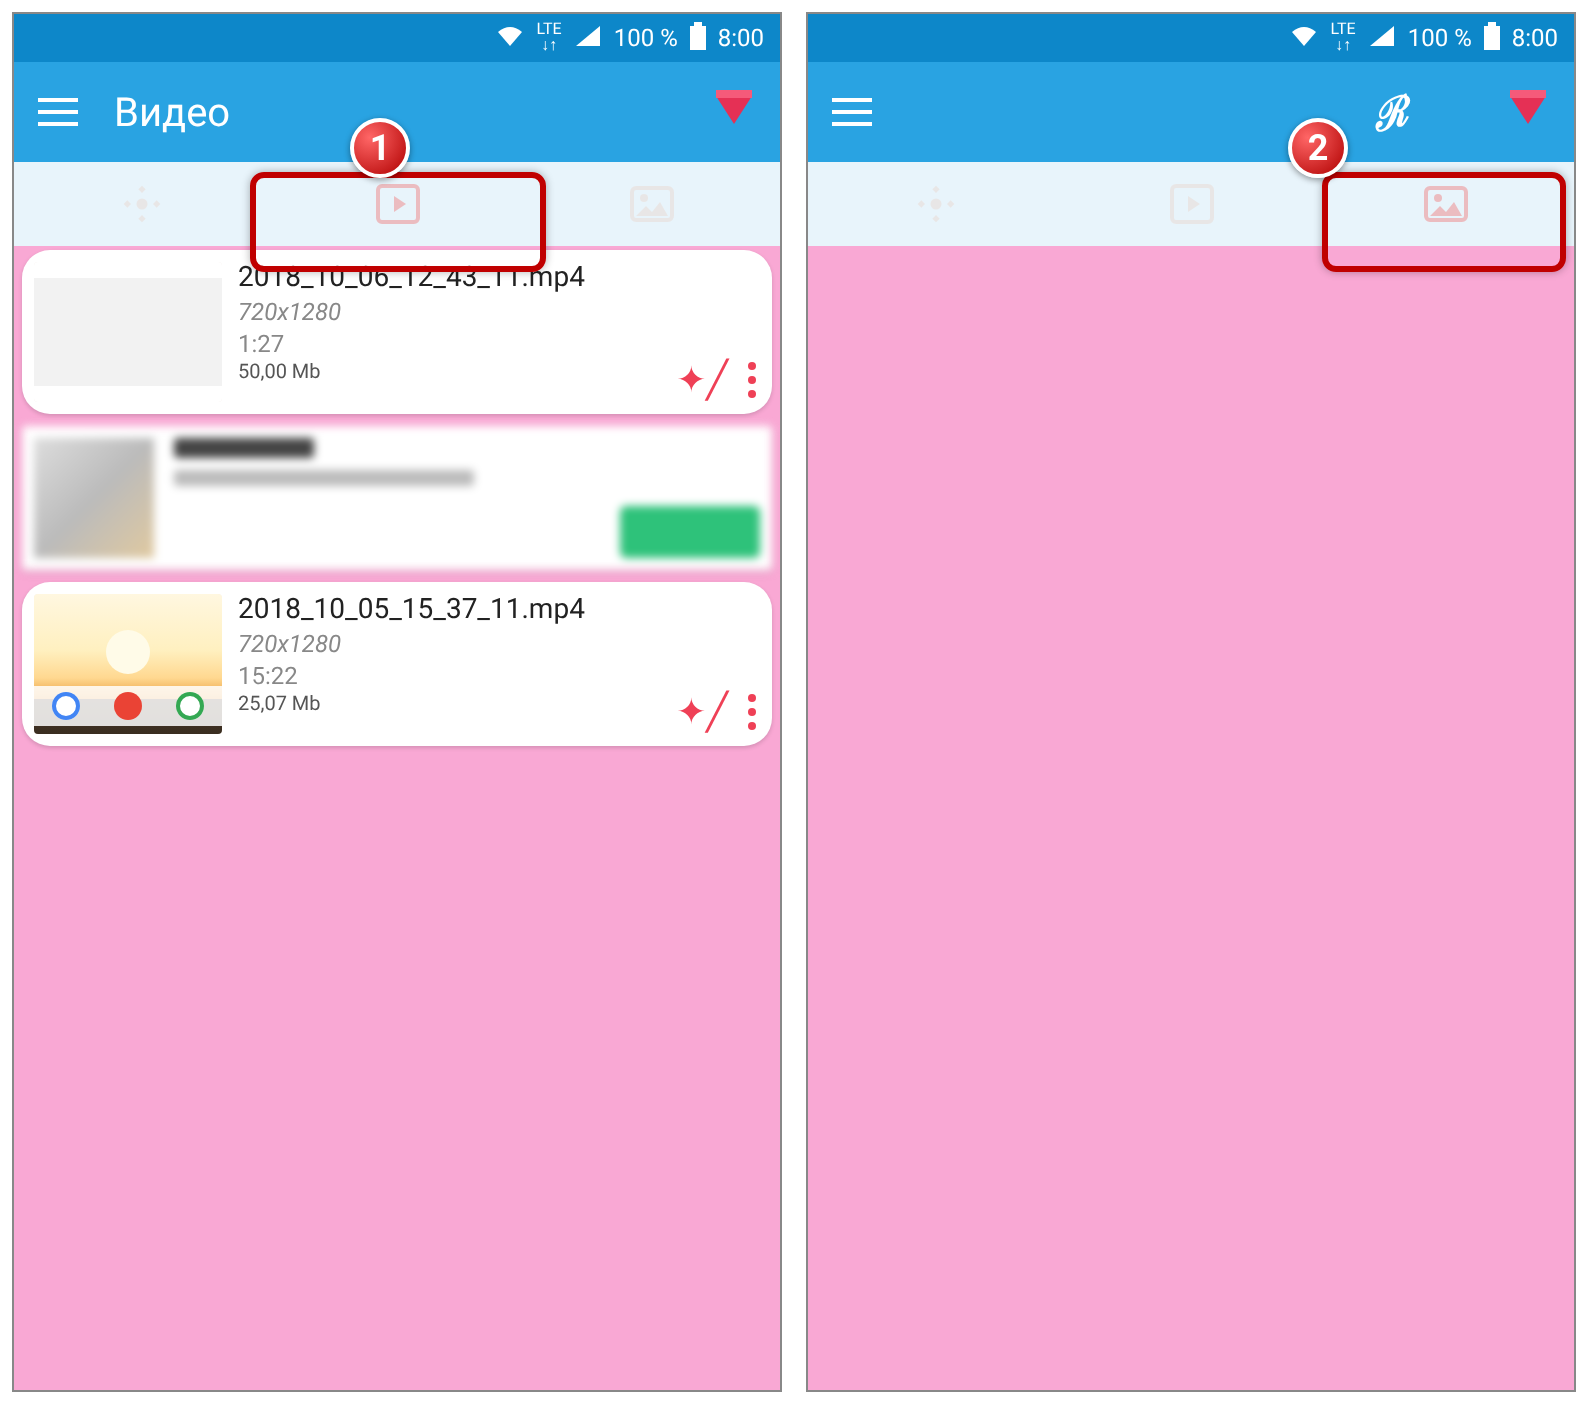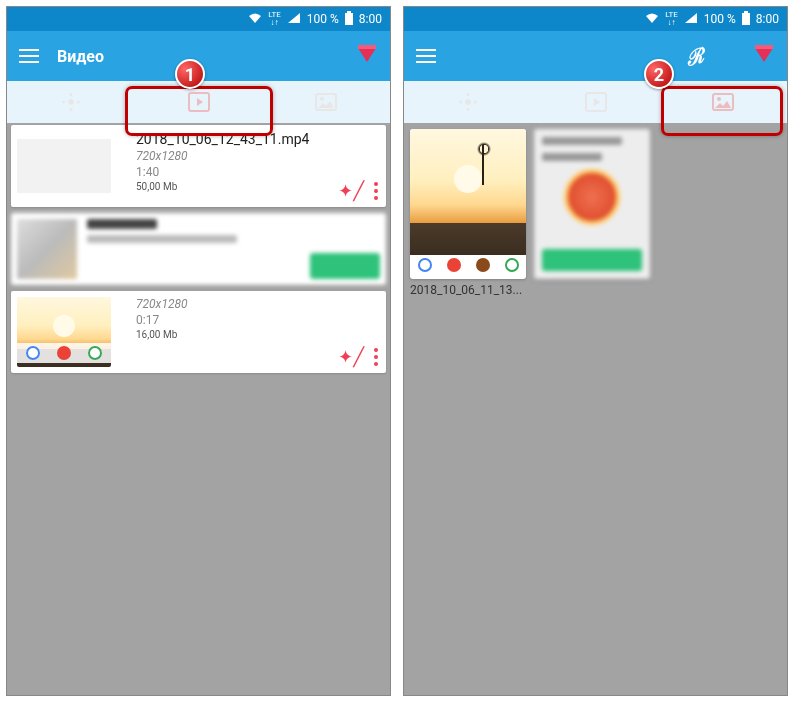--- a/index.html
+++ b/index.html
@@ -12,21 +12,21 @@
   }
   .phones {
     display: flex;
     gap: 12px;
     padding: 6px;
   }
   .phone {
     width: 425px;
     height: 690px;
     border: 1px solid #888;
-    background: #a3a3a3;
+    background: #f9a8d4;
     position: relative;
     overflow: hidden;
   }
   .statusbar {
     height: 24px;
     background: #0d87c9;
     color: #fff;
     display: flex;
     justify-content: flex-end;
     align-items: center;
@@ -42,21 +42,21 @@
     display: flex;
     align-items: center;
     padding: 0 12px;
     gap: 18px;
   }
   .hamburger {
     width: 20px; height: 14px;
     display: flex; flex-direction: column; justify-content: space-between;
   }
   .hamburger span { display:block; height:2px; background:#fff; }
-  .appbar-title { font-size: 16px; font-weight: 700; flex: 0 0 auto; text-align: right; }
+  .appbar-title { font-size: 20px; font-weight: 400; flex: 0 0 auto; text-align: right; }
   .appbar-spacer { flex: 1; }
   .gem {
     width: 22px; height: 22px;
     position: relative;
   }
   .gem::before {
     content:""; position:absolute; top:3px; left:2px;
     border-left:9px solid transparent; border-right:9px solid transparent;
     border-top:14px solid #e53055;
   }
@@ -95,25 +95,25 @@
     font-size:18px;
     display:flex; align-items:center; justify-content:center;
     z-index:6;
     box-shadow:0 1px 3px rgba(0,0,0,0.4);
     pointer-events:none;
   }
   .list { padding: 0; }
   .video-card {
     background:#fff;
     margin:2px 4px 6px;
-    border-radius:2px;
+    border-radius:14px;
     box-shadow:0 1px 2px rgba(0,0,0,0.15);
     display:flex;
     padding:6px;
-    gap:25px;
+    gap:8px;
     position:relative;
   }
   .thumb {
     width:94px; height:70px;
     background:#f4efe8;
     position:relative;
     flex-shrink:0;
     border-radius:2px;
     overflow:hidden;
   }
@@ -244,21 +244,21 @@
     <div class="list">
       <div class="video-card">
         <div class="thumb">
           <div class="whitebar"></div>
           <div style="position:absolute; top:8px; bottom:8px; left:0; right:0; background:#f2f2f2;"></div>
           <div class="whitebar" style="position:absolute;bottom:0;left:0;right:0;"></div>
         </div>
         <div class="video-info">
           <div class="fname">2018_10_06_12_43_11.mp4</div>
           <div class="res">720x1280</div>
-          <div class="dur">1:40</div>
+          <div class="dur">1:27</div>
           <div class="size">50,00 Mb</div>
         </div>
         <div class="card-actions">
           <span class="wand">✦╱</span>
           <div class="kebab">
               <span></span>
               <span></span>
               <span></span>
             </div>
         </div>
@@ -276,23 +276,24 @@
       <div class="video-card">
         <div class="thumb">
           <div class="sunset"></div>
           <div class="appicons" style="background:rgba(255,255,255,0.85);">
             <span style="background:#fff; box-shadow:inset 0 0 0 2px #4285f4;"></span>
             <span style="background:#ea4335;"></span>
             <span style="background:#fff; box-shadow:inset 0 0 0 2px #34a853;"></span>
           </div>
         </div>
         <div class="video-info">
+          <div class="fname">2018_10_05_15_37_11.mp4</div>
           <div class="res">720x1280</div>
-          <div class="dur">0:17</div>
-          <div class="size">16,00 Mb</div>
+          <div class="dur">15:22</div>
+          <div class="size">25,07 Mb</div>
         </div>
         <div class="card-actions">
           <span class="wand">✦╱</span>
           <div class="kebab">
               <span></span>
               <span></span>
               <span></span>
             </div>
         </div>
       </div>
@@ -352,38 +353,15 @@
             <rect x="2" y="2" width="20" height="16" rx="2" fill="none" stroke="#ef7a7a" stroke-width="2"></rect>
             <circle cx="8" cy="7" r="2" fill="#ef7a7a"></circle>
             <path fill="#ef7a7a" d="M4 16l5-5 3 3 4-5 4 7z"></path>
           </svg>
       </div>
     </div>
 
     <div class="callout" style="top:79px; left:257px; width:122px; height:50px;"></div>
     <div class="badge" style="top:52px; left:240px;">2</div>
 
-    <div class="screenshots-grid">
-      <div class="ss-item">
-        <div class="ss-thumb">
-          <div class="sunset"></div>
-          <div class="tree"></div>
-          <div class="appicons" style="background:rgba(255,255,255,0.85);">
-            <span style="background:#fff; box-shadow:inset 0 0 0 2px #4285f4;"></span>
-            <span style="background:#ea4335;"></span>
-            <span style="background:#8a4a1a;"></span>
-            <span style="background:#fff; box-shadow:inset 0 0 0 2px #34a853;"></span>
-          </div>
-        </div>
-        <div class="ss-label">2018_10_06_11_13...</div>
-      </div>
-      <div class="ss-item">
-        <div class="ss-ad">
-          <div class="line" style="width:80%;"></div>
-          <div class="line" style="width:60%;"></div>
-          <div class="circ"></div>
-          <div class="gbtn"></div>
-        </div>
-      </div>
-    </div>
   </div>
 
 </div>
 
 </body></html>

